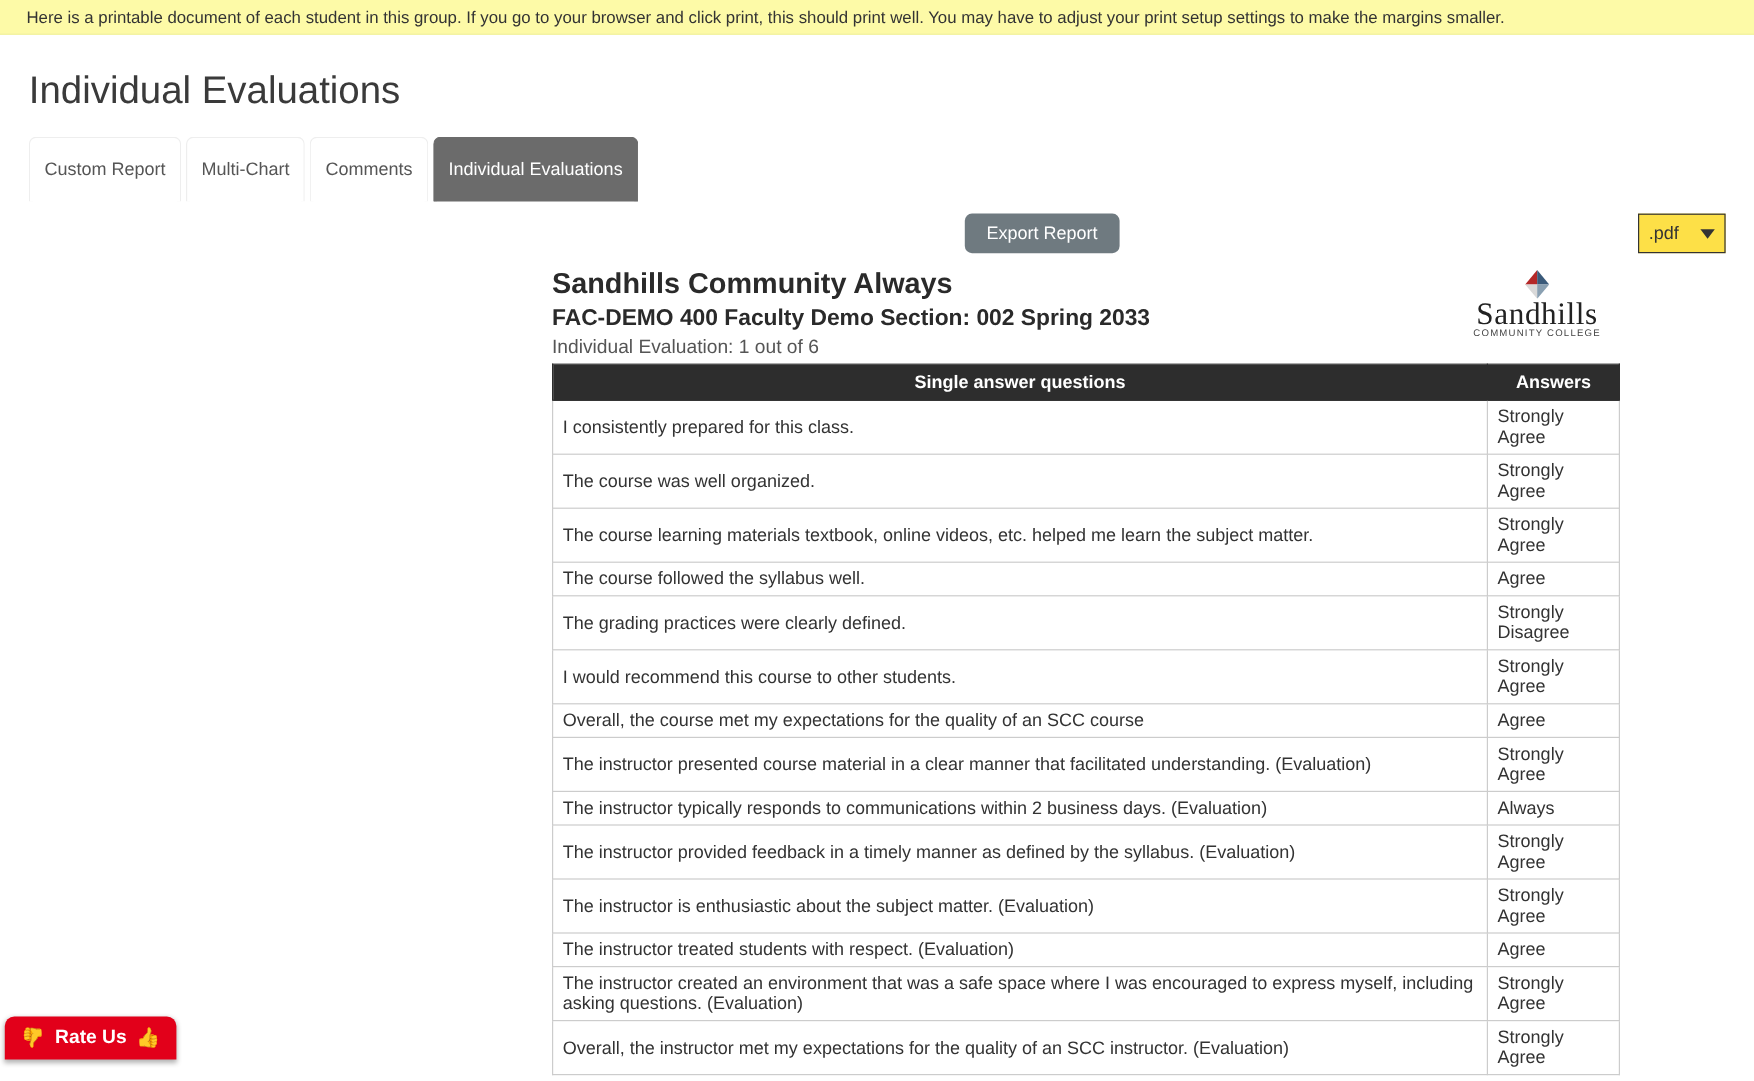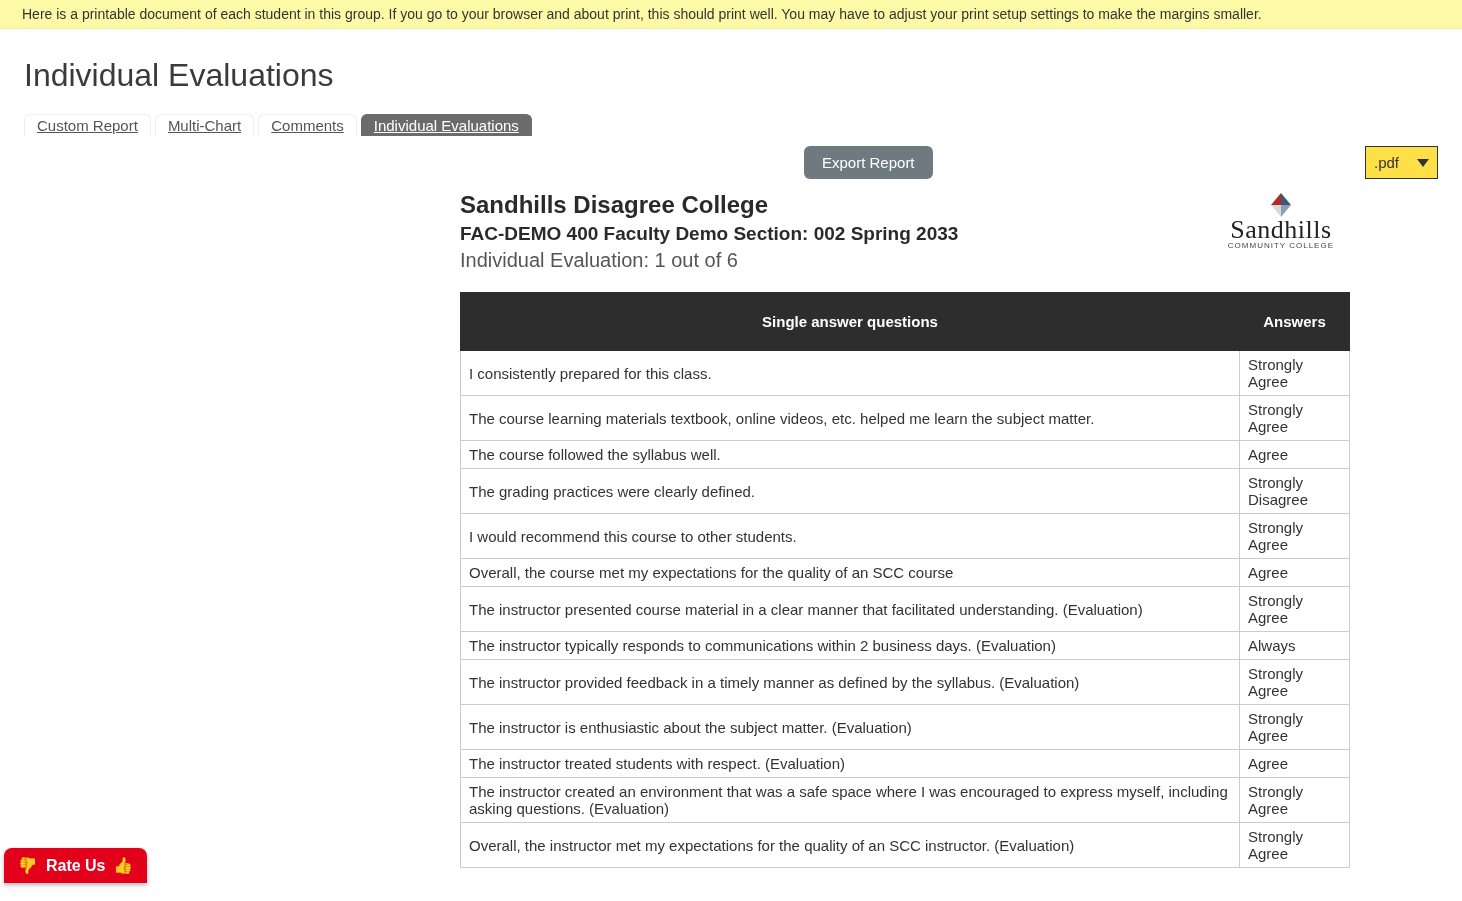--- a/index.html
+++ b/index.html
@@ -1,49 +1,49 @@
 <!DOCTYPE html>
 <html><head>
 <meta charset="utf-8">
 <style>
   * { box-sizing: border-box; margin: 0; padding: 0; }
   body { font-family: "Segoe UI", "Helvetica Neue", Arial, sans-serif; color: #333; font-size: 15px; background:#fff; }
   .yellow-banner { background: #fdfaa7; padding: 6px 22px; font-size: 14px; color: #333; border-bottom:1px solid #f0f0a0; }
   .page-wrap { padding: 10px 24px 40px 24px; }
   h1.page-title { font-size: 32px; font-weight: 400; color: #3a3a3a; margin: 18px 0 20px 0; }
   .tabs { display:flex; gap:4px; margin-bottom: 10px; }
-  .tab { background:#fff; border:1px solid #eee; border-bottom:none; border-radius:6px 6px 0 0; padding:2px 12px; font-size:15px; color:#555; cursor:pointer;text-decoration:underline; }
+  .tab { background:#fff; border:1px solid #eee; border-bottom:none; border-radius:6px 6px 0 0; padding:18px 12px; font-size:15px; color:#555; cursor:pointer; }
   .tab.active { background:#6b6b6b; color:#fff; border-color:#6b6b6b; }
   .export-row { display:flex; justify-content:space-between; gap:12px; margin: 6px 0 12px 0; padding-left: 780px; }
   .export-btn { background:#6f7a80; color:#fff; border:none; border-radius:6px; padding:8px 18px; font-size:15px; cursor:pointer; }
   .format-select { display:flex; align-items:center; border:1px solid #333; background:#fde047; padding:6px 8px; gap:18px; cursor:pointer; min-width:70px; }
   .format-select .caret { width:0; height:0; border-left:6px solid transparent; border-right:6px solid transparent; border-top:8px solid #333; }
   .report { max-width: 890px; margin-left: 436px; }
   .report-header { position:relative; }
   .report-header h2 { font-size:24px; font-weight:700; color:#2a2a2a; margin-bottom:4px; }
   .report-header h3.section { font-size:19px; font-weight:700; color:#2a2a2a; margin-top:2px; }
-  .sub { font-size:20px; color:#555; margin-top:4px; margin-bottom:20px; }
+  .sub { font-size:16px; color:#555; margin-top:4px; margin-bottom:4px; }
   .logo { position:absolute; right:16px; top:0; text-align:center; }
   .logo svg { display:block; margin:0 auto; }
   .logo-text { font-family: Georgia, 'Times New Roman', serif; font-size:26px; color:#222; letter-spacing:.5px; margin-top:-2px; }
   .logo-sub { font-size:8px; letter-spacing:1px; color:#444; text-align:right; margin-top:-4px; }
   table.eval { width:100%; border-collapse: collapse; margin-top:0; }
-  table.eval th { background:#2d2d2d; color:#fff; font-weight:700; padding:20px 8px; font-size:15px; border:1px solid #2d2d2d; }
+  table.eval th { background:#2d2d2d; color:#fff; font-weight:700; padding:6px 8px; font-size:15px; border:1px solid #2d2d2d; }
   table.eval td { border:1px solid #ccc; padding:5px 8px; font-size:15px; color:#333; vertical-align:middle; }
   table.eval col.ans1 { width:110px; }
   .rate-us { position:fixed; left:4px; bottom:18px; background:#e2001a; color:#fff; border-radius:8px 8px 0 0; padding:8px 14px; font-weight:700; font-size:16px; box-shadow:0 2px 4px rgba(0,0,0,.3); cursor:pointer; display:flex; align-items:center; gap:8px; }
   .rate-us .thumb { font-size:16px; }
   .rate-us .thumb.down { color:#ffcf3d; transform: scaleX(-1); }
   .rate-us .thumb.up { color:#ffcf3d; }
 </style>
 </head>
 <body>
 
 <div class="yellow-banner">
-  <span>Here is a printable document of each student in this group. If you go to your browser and about print, this should print well. You may have to adjust your print setup settings to make the margins smaller.</span>
+  <span>Here is a printable document of each student in this group. If you go to your browser and click print, this should print well. You may have to adjust your print setup settings to make the margins smaller.</span>
 </div>
 
 <div class="page-wrap">
   <h1 class="page-title">Individual Evaluations</h1>
 
   <div class="tabs">
     <div class="tab">Custom Report</div>
     <div class="tab">Multi-Chart</div>
     <div class="tab">Comments</div>
     <div class="tab active">Individual Evaluations</div>
@@ -62,39 +62,43 @@
       <div class="logo">
         <svg width="36" height="26" viewBox="0 0 36 26">
           <path d="M18 2 L8 14 L18 14 Z" fill="#b42828"></path>
           <path d="M18 2 L28 14 L18 14 Z" fill="#3a5a7a"></path>
           <path d="M8 14 L18 26 L18 14 Z" fill="#d9d9d9"></path>
           <path d="M28 14 L18 26 L18 14 Z" fill="#8aa0b2"></path>
         </svg>
         <div class="logo-text">Sandhills</div>
         <div class="logo-sub">COMMUNITY COLLEGE</div>
       </div>
-      <h2>Sandhills Disagree College</h2>
+      <h2>Sandhills Community Always</h2>
       <h3 class="section">FAC-DEMO 400 Faculty Demo Section: 002 Spring 2033</h3>
       <div class="sub">Individual Evaluation: 1 out of 6</div>
     </div>
 
     <table class="eval">
       <colgroup>
           <col>
           <col class="ans1">
         </colgroup>
       <thead>
         <tr>
           <th>Single answer questions</th>
           <th>Answers</th>
         </tr>
       </thead>
       <tbody id="sa-body">
           <tr>
             <td>I consistently prepared for this class.</td>
+            <td>Strongly Agree</td>
+          </tr>
+          <tr>
+            <td>The course was well organized.</td>
             <td>Strongly Agree</td>
           </tr>
           <tr>
             <td>The course learning materials textbook, online videos, etc. helped me learn the subject matter.</td>
             <td>Strongly Agree</td>
           </tr>
           <tr>
             <td>The course followed the syllabus well.</td>
             <td>Agree</td>
           </tr>

